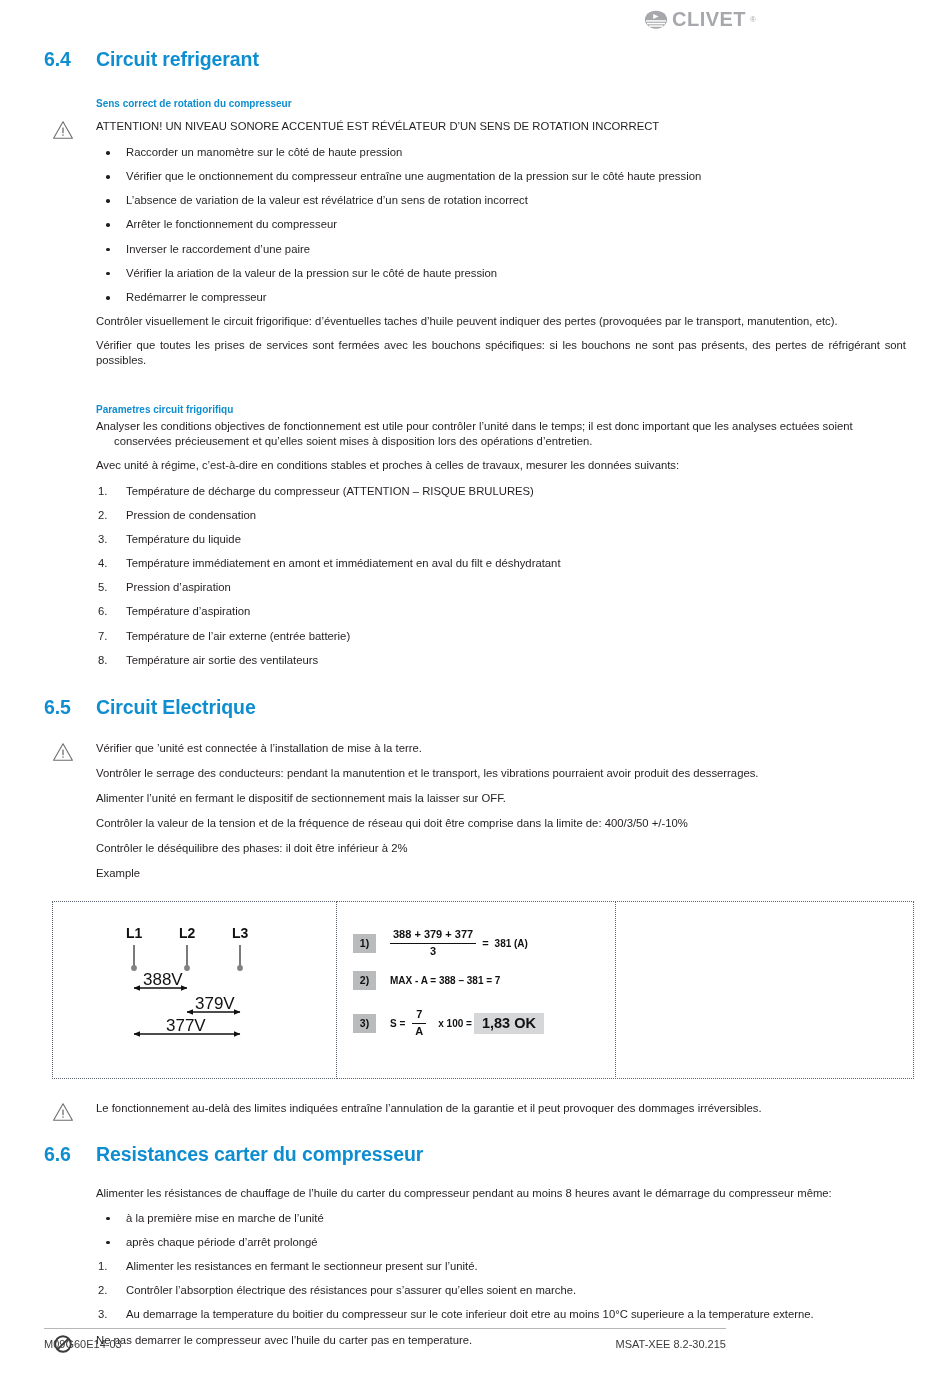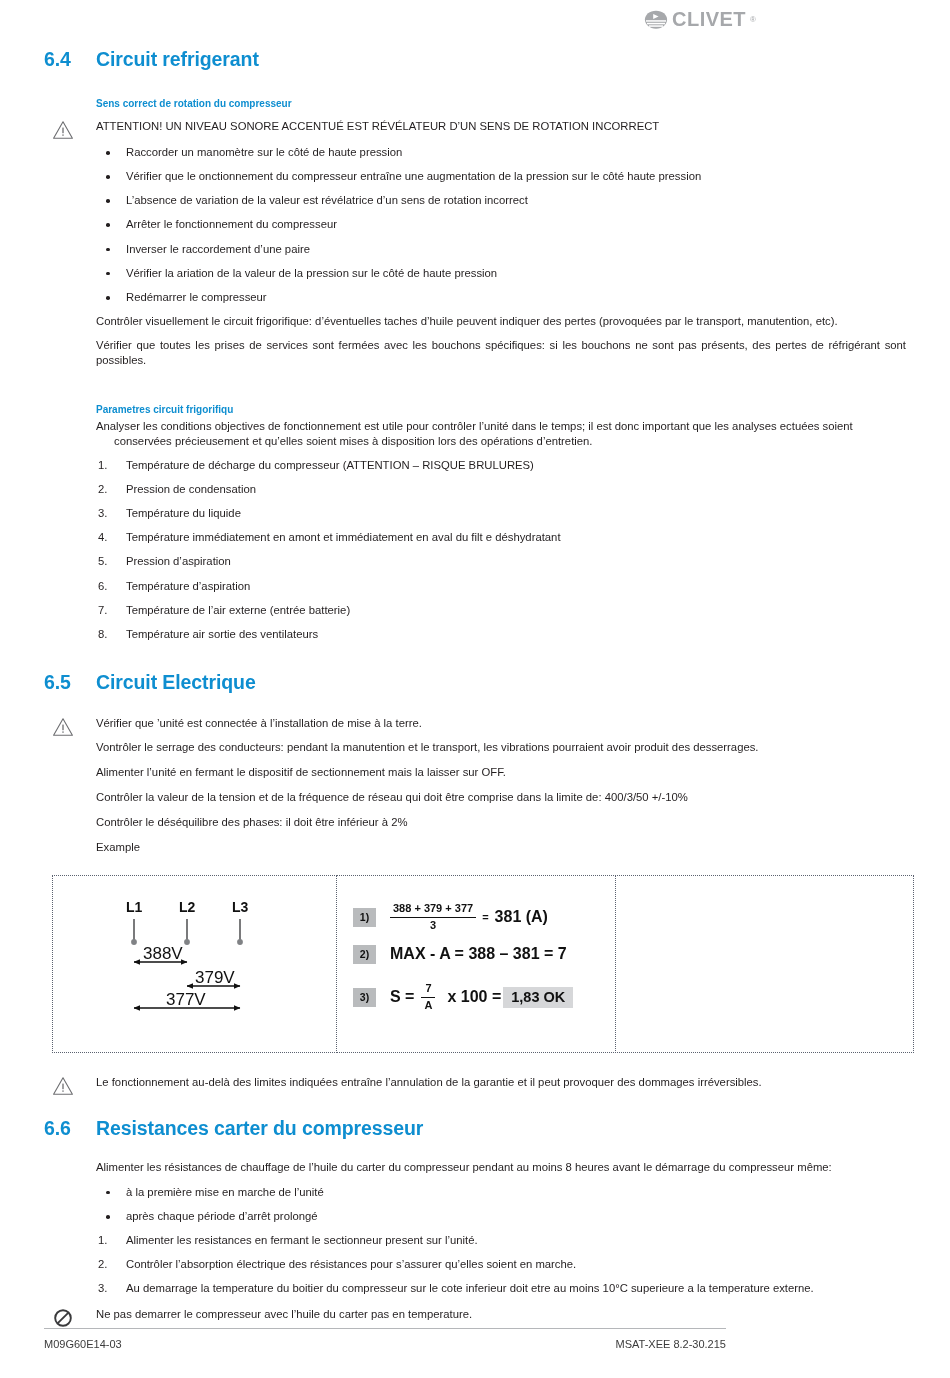--- a/index.html
+++ b/index.html
@@ -205,21 +205,21 @@
     color: #111;
     line-height: 1.25;
   }
   .frac .top { padding: 0 3px 1px 3px; }
   .frac .bar { width: 100%; height: 1.4px; background: #111; }
   .frac .bot { padding: 1px 3px 0 3px; }
   .feq {
     font-size: 11px; font-weight: bold; color: #111;
     margin: 0 6px;
   }
-  .ftext { font-size: 16px; font-weight: bold; color: #111; }
+  .ftext { font-size: 10px; font-weight: bold; color: #111; }
   .fresult {
     background: #d6d7d9;
     padding: 2px 8px 3px 8px;
     font-size: 14.5px;
     font-weight: bold;
     color: #111;
     margin-left: 2px;
   }
 
   
@@ -292,20 +292,21 @@
         <li>Vérifier la   ariation de la valeur de la pression sur le côté de haute pression</li>
         <li>Redémarrer le compresseur</li>
       </ul>
 
       <p class="txt just" style="margin-top:4px;">Contrôler visuellement le circuit frigorifique: d’éventuelles taches d’huile peuvent indiquer des pertes (provoquées par le transport, manutention, etc).</p>
       <p class="txt just">Vérifier que toutes les prises de services sont fermées avec les bouchons spécifiques: si les bouchons ne sont pas présents, des pertes de réfrigérant sont possibles.</p>
 
       <h3 class="subsection" style="margin-top:36px;margin-bottom:4px;">Parametres circuit frigorifiqu</h3>
 
       <p class="txt hang">Analyser les conditions objectives de fonctionnement est utile pour contrôler l’unité dans le temps; il est donc important que les analyses ectuées soient conservées précieusement et qu’elles soient mises à disposition lors des opérations d’entretien.</p>
+      <p class="txt" style="margin-bottom:11px;">Avec unité à régime, c’est-à-dire en conditions stables et proches à celles de travaux, mesurer les données suivants:</p>
 
       <ol class="nums">
         <li>Température de décharge du compresseur (ATTENTION – RISQUE BRULURES)</li>
         <li>Pression de condensation</li>
         <li>Température du liquide</li>
         <li>Température immédiatement en amont et immédiatement en aval du filt  e déshydratant</li>
         <li>Pression d’aspiration</li>
         <li>Température d’aspiration</li>
         <li>Température de l’air externe (entrée batterie)</li>
         <li>Température air sortie des ventilateurs</li>

